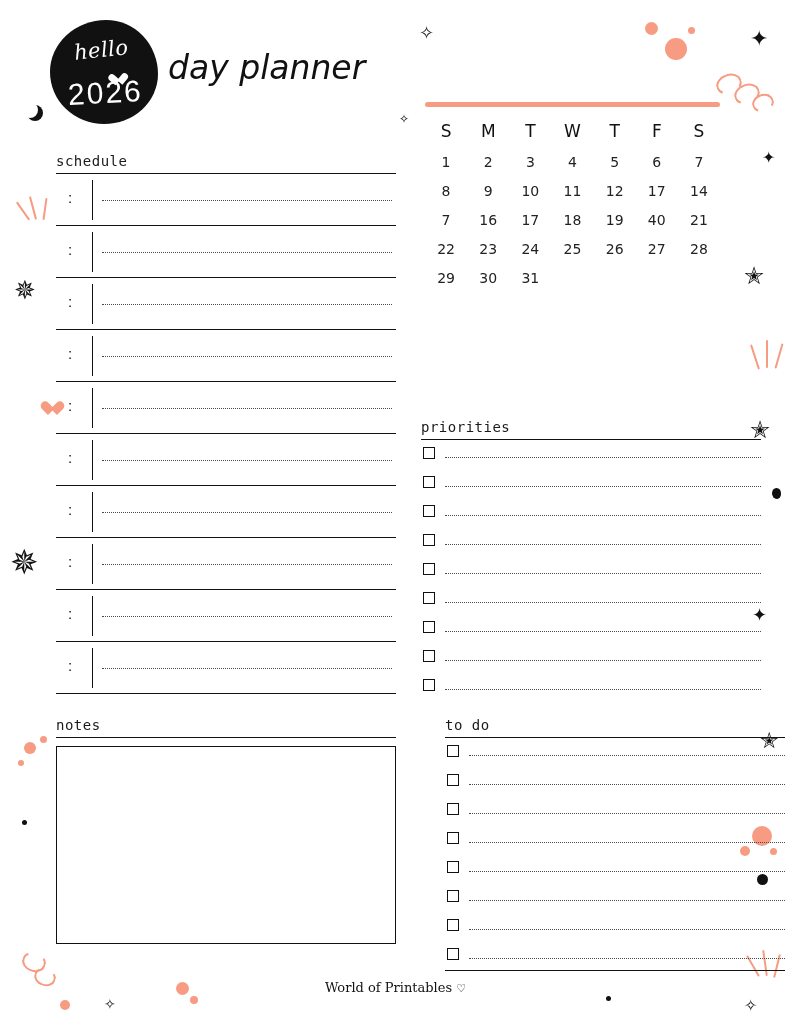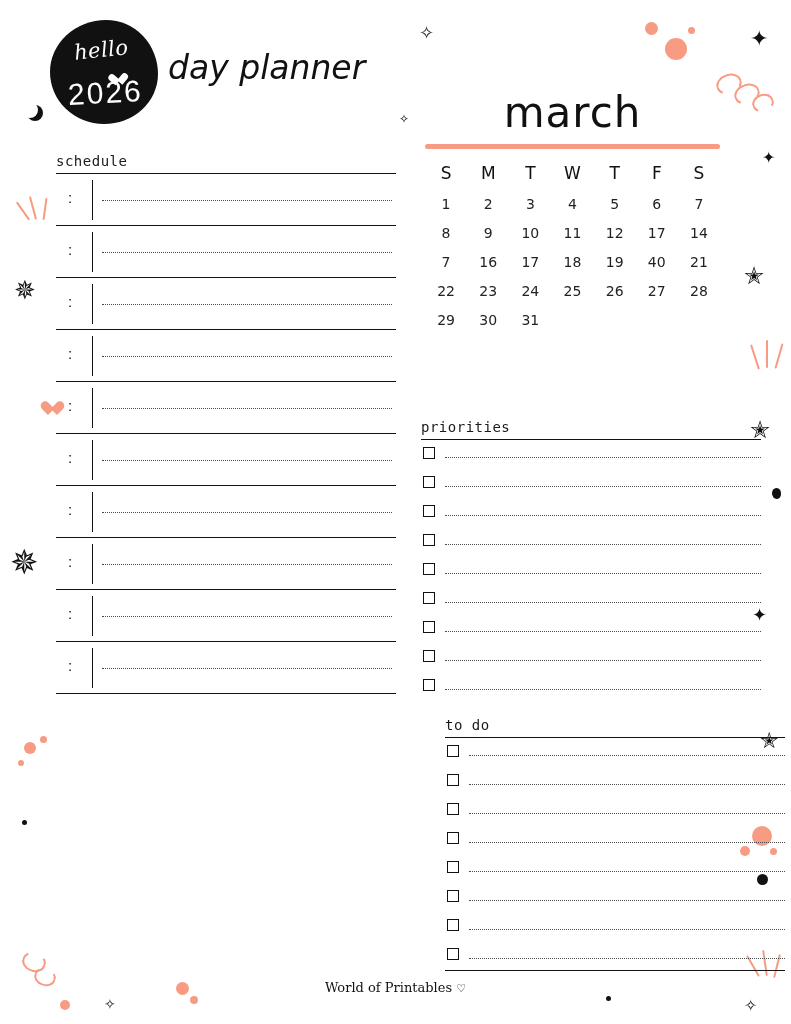--- a/index.html
+++ b/index.html
@@ -376,23 +376,28 @@
           <div class="sched-dots"></div>
         </div>
         <div class="sched-row">
           <div class="sched-colon">:</div>
           <div class="sched-vbar"></div>
           <div class="sched-dots"></div>
         </div>
       </div>
   </div>
 
+  <div class="notes">
+    <div class="notes-head">
+      <span class="sec-label">notes</span>
+    </div>
+    <div class="notes-box"></div>
+  </div>
 
   <div class="calendar">
-    <div class="cal-month">march</div>
     <div class="cal-rule"></div>
     <div class="cal-grid" id="cal-grid">
         <div class="cal-dow">S</div>
         <div class="cal-dow">M</div>
         <div class="cal-dow">T</div>
         <div class="cal-dow">W</div>
         <div class="cal-dow">T</div>
         <div class="cal-dow">F</div>
         <div class="cal-dow">S</div>
         <div class="cal-day">1</div>

